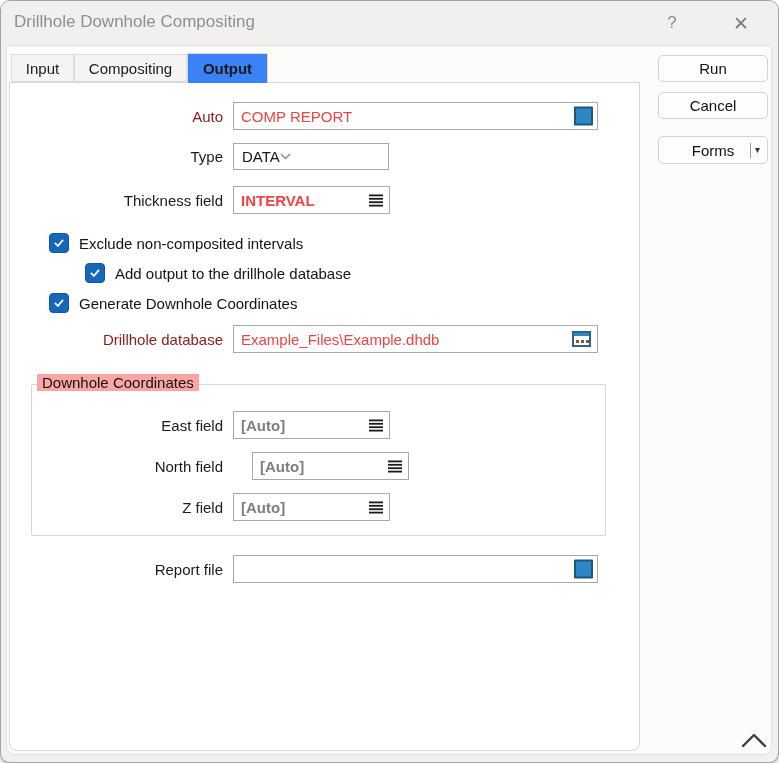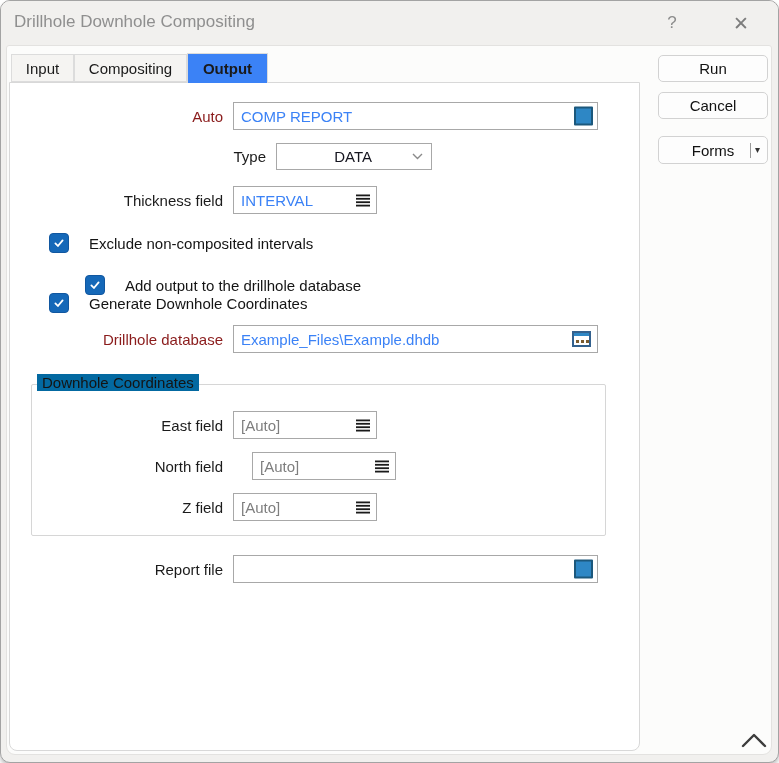--- a/index.html
+++ b/index.html
@@ -31,66 +31,66 @@
   
   .page { position:absolute; left:8px; top:81px; width:631px; height:669px; background:#ffffff;
           border:1px solid #d8d8d8; border-radius:0 0 8px 8px; box-sizing:border-box; z-index:3; }
 
   
   .frow { position:absolute; left:0; height:28px; display:flex; align-items:center; z-index:5; }
   .lbl { width:222px; text-align:right; font-size:15px; color:#1b1b1b; flex:none; white-space:nowrap; }
   .maroon { color:#8a1b1b; }
   .field { position:relative; margin-left:10px; flex:none; }
   .txt { height:28px; box-sizing:border-box; border:1px solid #a8a8a8; font-family:inherit; font-size:15px;
-         color:#3b82f6; padding:0 28px 0 7px; background:#fff; outline:none; }
+         color:#ef4444; padding:0 28px 0 7px; background:#fff; outline:none; }
   .w-wide .txt { width:365px; }
-  .w-mid  .txt { width:144px; }
+  .w-mid  .txt { width:157px;font-weight:bold; }
   .auto-val .txt { color:#7e7e7e; }
 
   .r-file { top:101px; }
-  .r-type { top:141px;padding-left:43px; }
+  .r-type { top:141px; }
   .r-thick { top:185px; }
   .r-dhdb { top:324px; }
   .r-east { top:410px; }
   .r-north { top:451px;gap:19px; }
   .r-z { top:492px; }
   .r-report { top:554px; }
 
   
   .dropdown { width:156px; height:27px; box-sizing:border-box; border:1px solid #a8a8a8; background:#fff;
-              display:flex; align-items:center; justify-content:flex-end; padding:0 8px; font-size:15px;
-              color:#15151f; cursor:pointer;gap:40px; }
+              display:flex; align-items:center; justify-content:flex-start; padding:0 8px; font-size:15px;
+              color:#15151f; cursor:pointer; }
 
   
   .swatch { position:absolute; right:5px; top:50%; transform:translateY(-50%); width:19px; height:19px;
             background:#2e87c5; border:2px solid #1c587c; border-radius:1px; box-sizing:border-box;
             padding:0; cursor:pointer; }
   .list-btn { position:absolute; right:6px; top:50%; transform:translateY(-50%); width:16px; height:14px;
               background:transparent; border:none; padding:0; cursor:pointer; display:flex;
               align-items:center; justify-content:center; }
   .browse-btn { position:absolute; right:5px; top:50%; transform:translateY(-50%); width:21px; height:18px;
                 background:transparent; border:none; padding:0; cursor:pointer; }
   .bw-frame { display:block; width:19px; height:16px; border:2px solid #33618e; background:#fff;
               box-sizing:border-box; position:relative; }
   .bw-bar { position:absolute; top:0; left:0; right:0; height:3px; background:#2e87c5; }
   .bw-dots { position:absolute; bottom:2px; left:2px; display:flex; gap:2px; }
   .bw-dots i { width:3px; height:3px; background:#7a5c30; display:block; }
 
   
-  .cbrow { position:absolute; left:48px; height:24px; display:flex; align-items:center; gap:20px; z-index:5; }
-  .r-cb1 { top:230px; } .r-cb2 { top:272px;padding-left:36px; } .r-cb3 { top:290px; }
+  .cbrow { position:absolute; left:48px; height:24px; display:flex; align-items:center; gap:10px; z-index:5; }
+  .r-cb1 { top:230px; } .r-cb2 { top:260px;padding-left:36px; } .r-cb3 { top:290px; }
   .cb { width:20px; height:20px; border-radius:4px; background:#1568b8; border:1px solid #1157a0;
         display:flex; align-items:center; justify-content:center; padding:0; box-sizing:border-box;
         cursor:pointer; flex:none; }
   .cb-lbl { font-size:15px; color:#141414; cursor:default; white-space:nowrap; }
 
   
   .gbox { position:absolute; left:30px; top:383px; width:575px; height:152px; border:1px solid #d6d6d6;
           border-radius:2px; box-sizing:border-box; z-index:4; background:transparent; }
-  .gbox-title { position:absolute; left:36px; top:373px; background:#0369a1; padding:0 5px; font-size:15px;
+  .gbox-title { position:absolute; left:36px; top:373px; background:#fca5a5; padding:0 5px; font-size:15px;
                 color:#141414; z-index:5; white-space:nowrap; }
 
   
   .side-btn { position:absolute; left:657px; width:110px; height:27px; background:#fdfdfd;
               border:1px solid #d2d2d2; border-radius:5px; font-size:15px; color:#111;
               font-family:inherit; display:flex; align-items:center; justify-content:center;
               box-sizing:border-box; cursor:pointer; z-index:5; }
   .btn-run { top:54px; }
   .btn-cancel { top:91px; }
   .btn-forms { top:135px; height:28px; }

